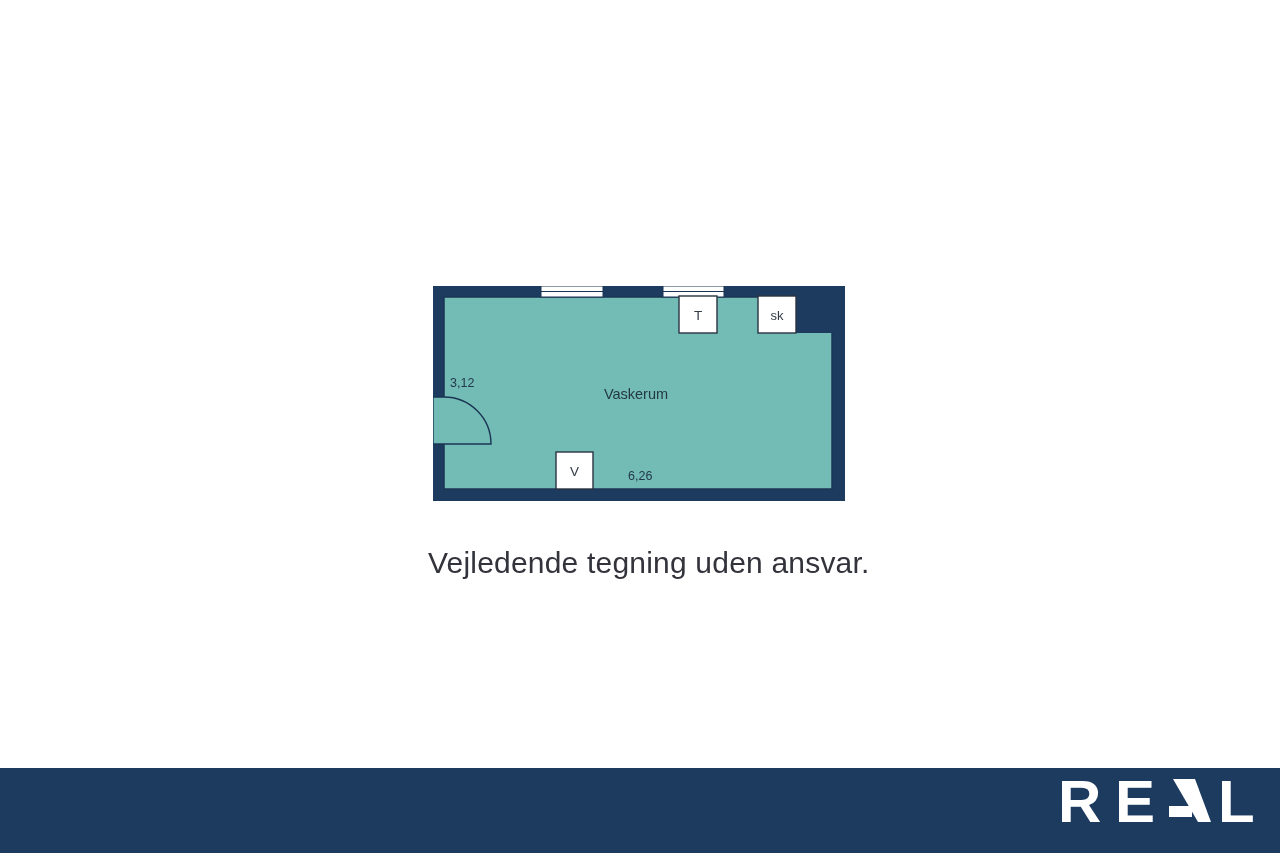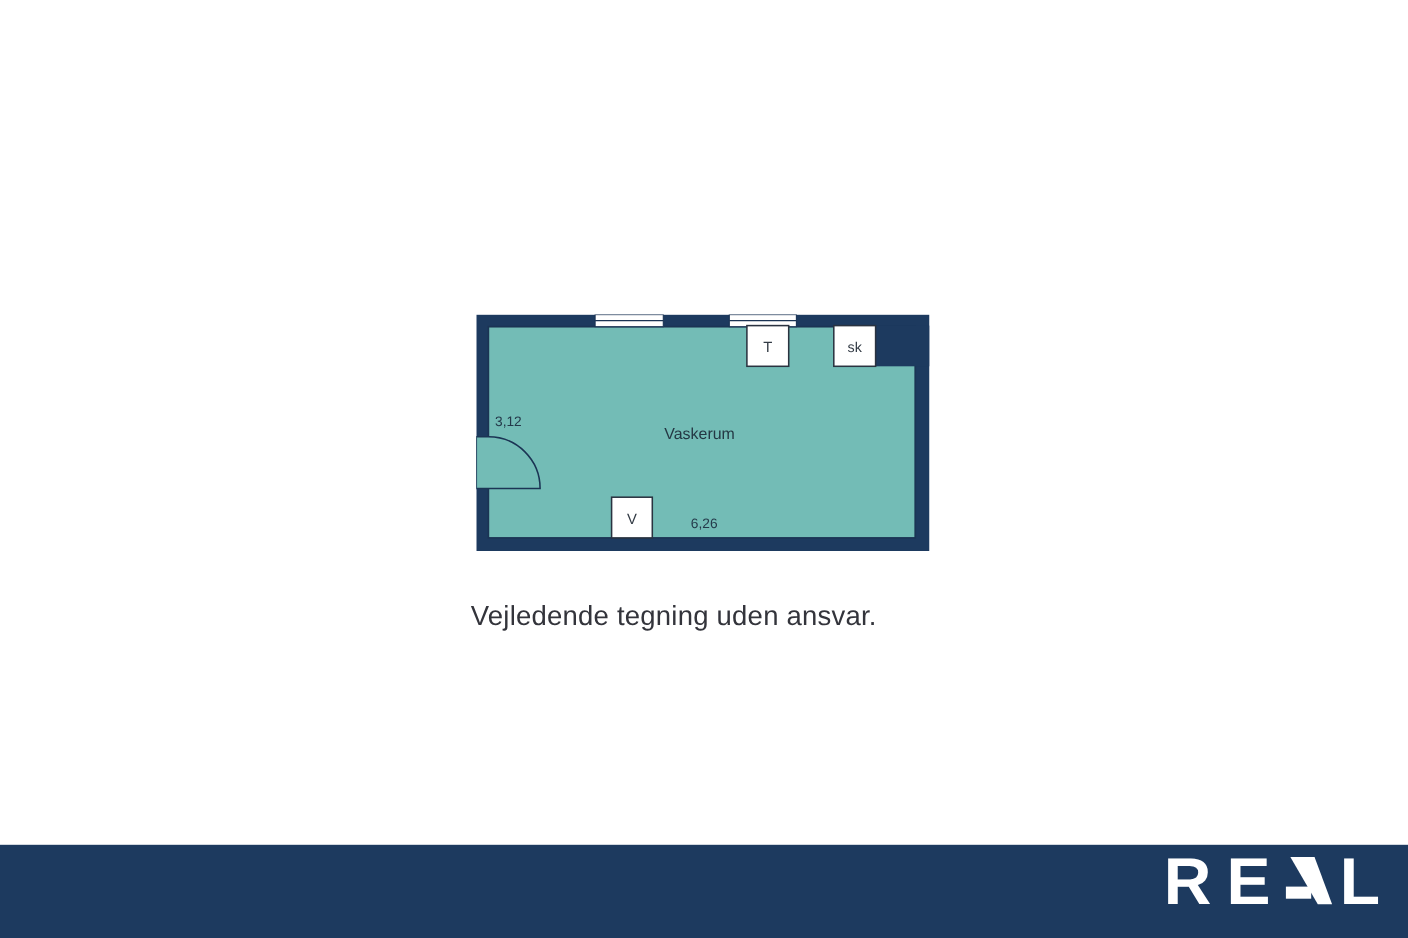--- a/index.html
+++ b/index.html
@@ -14,21 +14,21 @@
     position:absolute;
     left:433px;top:286px;
     width:412px;height:215px;
   }
   .plan text{
     font-family:"Liberation Sans",sans-serif;
   }
   .caption{
     position:absolute;
     left:428px;top:546px;
-    font-size:25px;
+    font-size:30px;
     color:#33343b;
     letter-spacing:0.2px;
   }
   .footer{
     position:absolute;
     left:0;top:768px;
     width:1280px;height:85px;
     background:#1d3a5f;
   }
   .logo{

